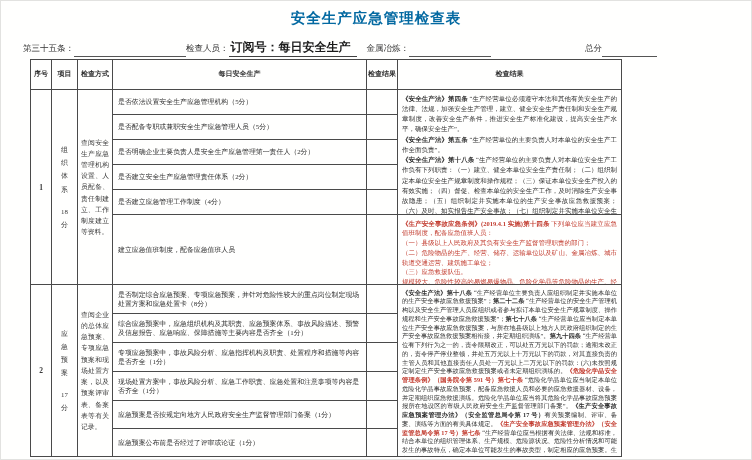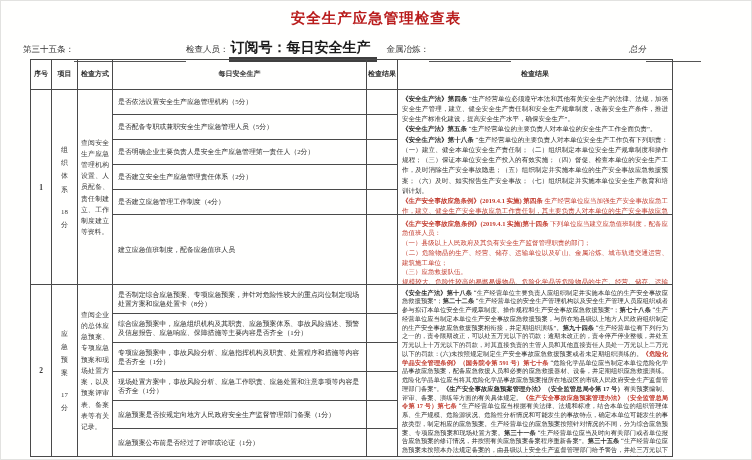--- a/index.html
+++ b/index.html
@@ -4,39 +4,39 @@
 <style>
   * { margin:0; padding:0; box-sizing:border-box; }
   html,body { background:#fafafa; }
   .page {
     position:relative; width:752px; height:460px; background:#fffffe;
     border:1px solid #e2e2e0;
     font-family:"Liberation Serif","DejaVu Serif",serif;
     color:#3a3a3a; overflow:hidden;
   }
   .title {
-    text-align:center; font-size:14.5px; font-weight:bold; color:#b91c1c;
+    text-align:center; font-size:14.5px; font-weight:bold; color:#0369a1;
     padding-top:8px; letter-spacing:1px;
   }
   .form-line {
     position:absolute; top:38px; left:22px; right:8px; height:16px;
     font-size:8.5px; white-space:nowrap; color:#333;
   }
   .form-line .lbl { display:inline-block; }
   .blank { display:inline-block; border-bottom:1px solid #555; height:10px; vertical-align:bottom; }
   .w115{ width:112px; } .w85{ width:82px; } .w55{ width:55px; }
   .inspector-val {
-    display:inline-block; border-bottom:5px solid #404040; font-weight:bold;
-    color:#1a1a1a; padding:0 6px 0 2px; font-size:14px;
+    display:inline-block; border-bottom:1px solid #404040; font-weight:bold;
+    color:#1a1a1a; padding:0 6px 0 2px; font-size:12px;
   }
-  .gap1{ } .gap2{ margin-left:10px; } .gap3{ margin-left:118px;font-style:italic; }
+  .gap1{ } .gap2{ margin-left:10px; } .gap3{ margin-left:94px; }
 
   table.check {
     position:absolute; top:58px; left:29px;
-    border-collapse:collapse; table-layout:fixed; width:643px;padding-left:8px;
+    border-collapse:collapse; table-layout:fixed; width:592px;padding-left:8px;
   }
   table.check td, table.check th { border:1px solid #4a4a4a; vertical-align:middle; overflow:hidden; }
   th { font-size:7px; font-weight:bold; color:#333; text-align:center; line-height:1.5; padding:1px; word-break:break-all; }
   .h30{ height:30px; } .h25{ height:25px; } .h70{ height:70px; }
   .h29{ height:29px; } .h28{ height:28px; }
 
   td.no { text-align:center; font-size:7.5px; font-weight:bold; }
   td.project { text-align:center; }
   td.project .vchars { width:9px; margin:0 auto; font-size:6.9px; line-height:1.9; word-break:break-all; letter-spacing:0; }
   td.project .score { margin-top:9px; }

